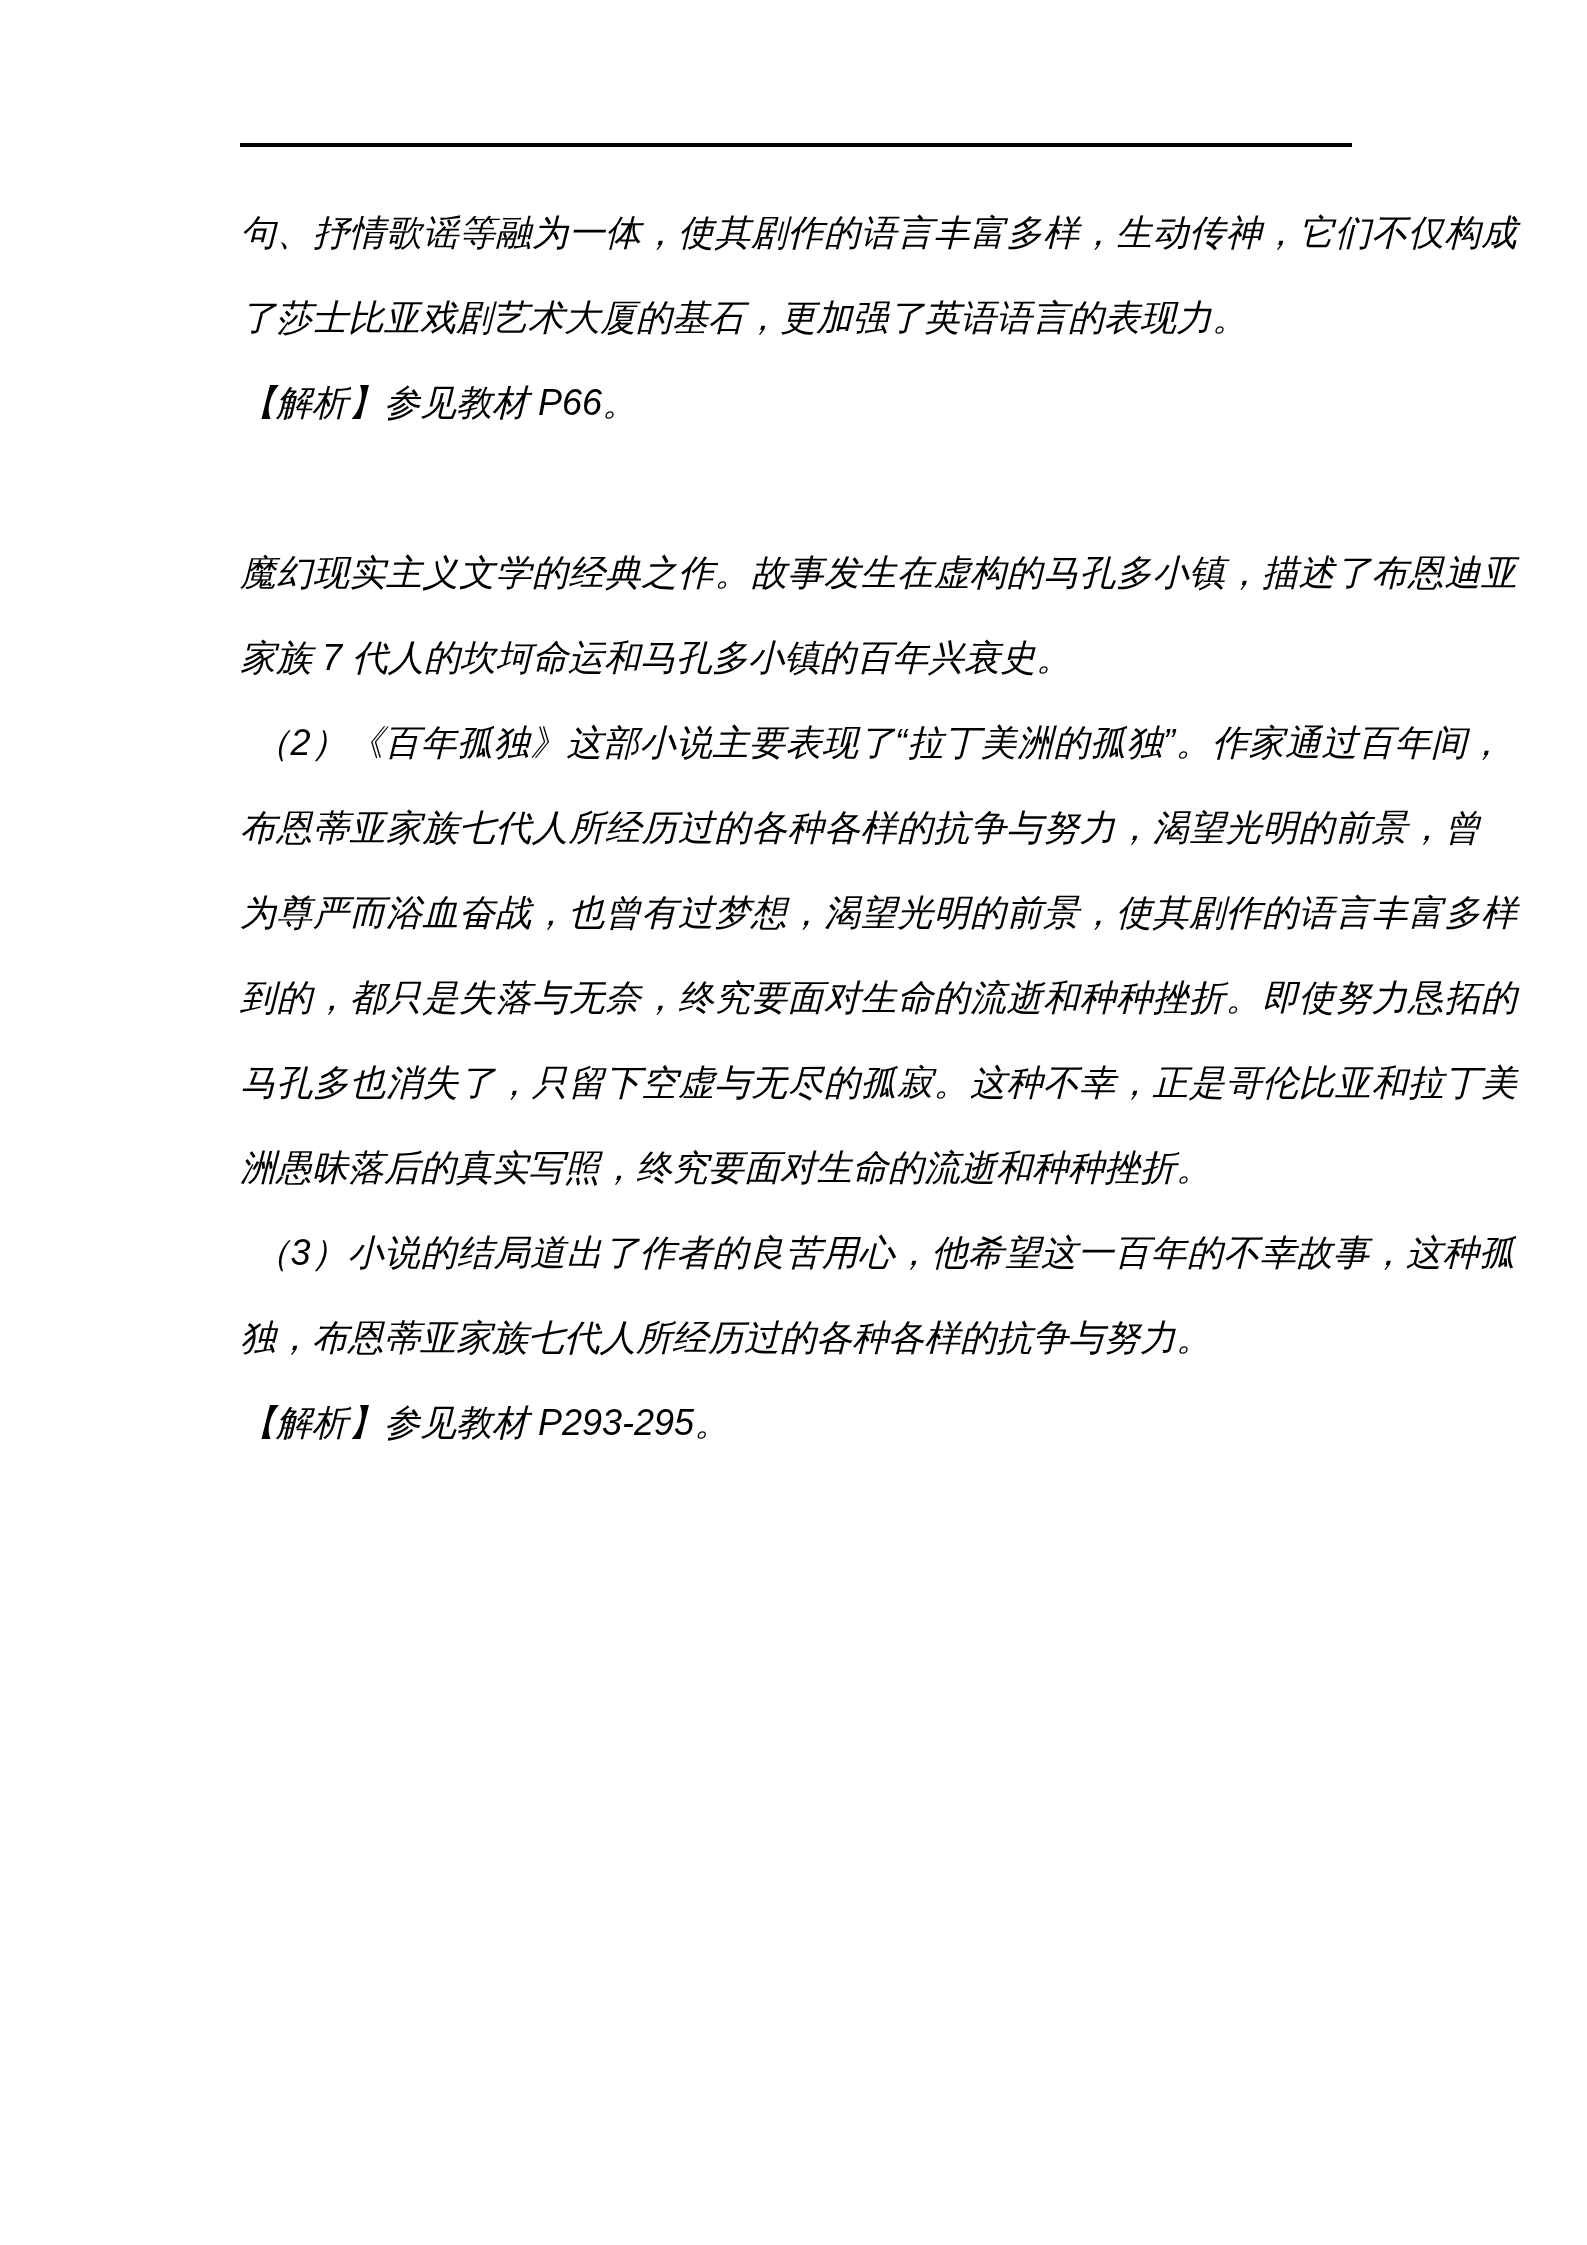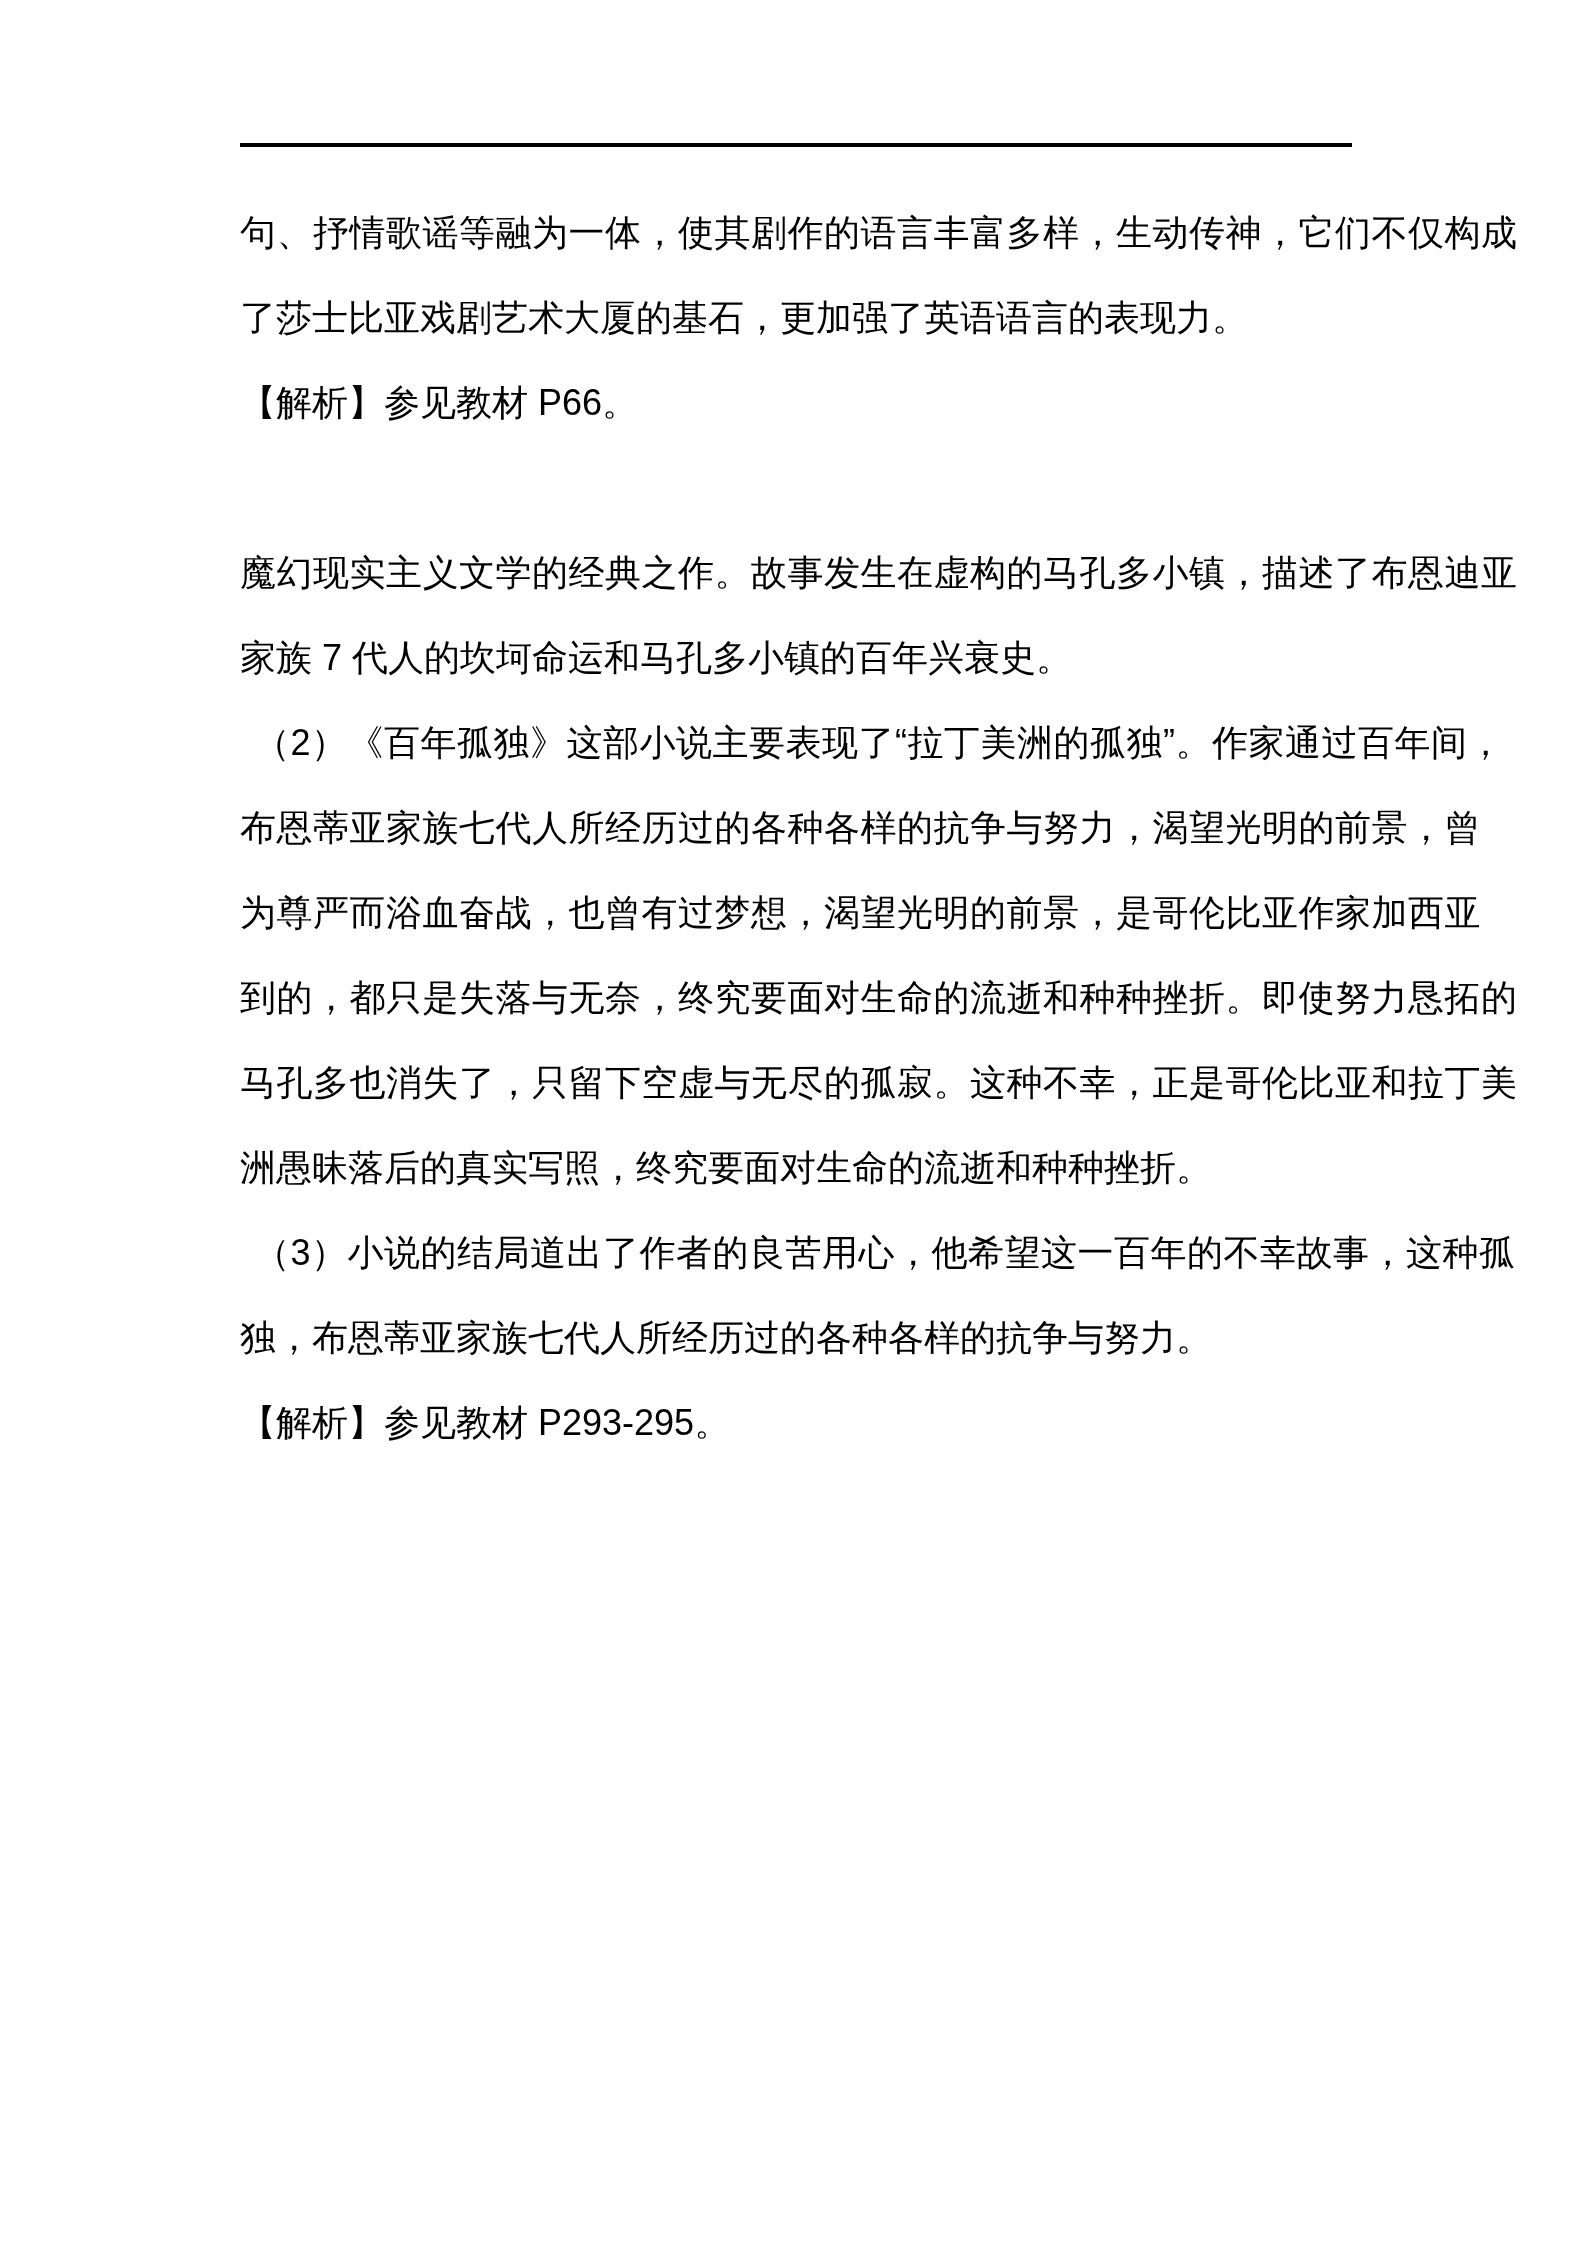--- a/index.html
+++ b/index.html
@@ -25,20 +25,21 @@
     left: 240px;
     top: 190px;
     width: 1117px;
   }
   .line {
     height: 85px;
     line-height: 85px;
     font-size: 36px;
     white-space: nowrap;
     letter-spacing: 0px;
+    font-style: italic;
   }
   .line.fill {
     
     letter-spacing: 0.5px;
   }
   .line.indent { padding-left: 14px; }
   .line.blank {  }
 </style>
 </head>
 <body>
@@ -49,21 +50,21 @@
 
   <div class="text-block">
     <div class="line fill">句、抒情歌谣等融为一体，使其剧作的语言丰富多样，生动传神，它们不仅构成</div>
     <div class="line">了莎士比亚戏剧艺术大厦的基石，更加强了英语语言的表现力。</div>
     <div class="line">【解析】参见教材 P66。</div>
     <div class="line blank"></div>
     <div class="line fill">魔幻现实主义文学的经典之作。故事发生在虚构的马孔多小镇，描述了布恩迪亚</div>
     <div class="line">家族 7 代人的坎坷命运和马孔多小镇的百年兴衰史。</div>
     <div class="line fill indent">（2）《百年孤独》这部小说主要表现了“拉丁美洲的孤独”。作家通过百年间，</div>
     <div class="line fill">布恩蒂亚家族七代人所经历过的各种各样的抗争与努力，渴望光明的前景，曾</div>
-    <div class="line fill">为尊严而浴血奋战，也曾有过梦想，渴望光明的前景，是哥伦比亚作家加西亚</div>
+    <div class="line fill">为尊严而浴血奋战，也曾有过梦想，渴望光明的前景，使其剧作的语言丰富多样</div>
     <div class="line fill">到的，都只是失落与无奈，终究要面对生命的流逝和种种挫折。即使努力恳拓的</div>
     <div class="line fill">马孔多也消失了，只留下空虚与无尽的孤寂。这种不幸，正是哥伦比亚和拉丁美</div>
     <div class="line">洲愚昧落后的真实写照，终究要面对生命的流逝和种种挫折。</div>
     <div class="line fill indent">（3）小说的结局道出了作者的良苦用心，他希望这一百年的不幸故事，这种孤</div>
     <div class="line">独，布恩蒂亚家族七代人所经历过的各种各样的抗争与努力。</div>
     <div class="line">【解析】参见教材 P293-295。</div>
   </div>
 
 </div>
 

